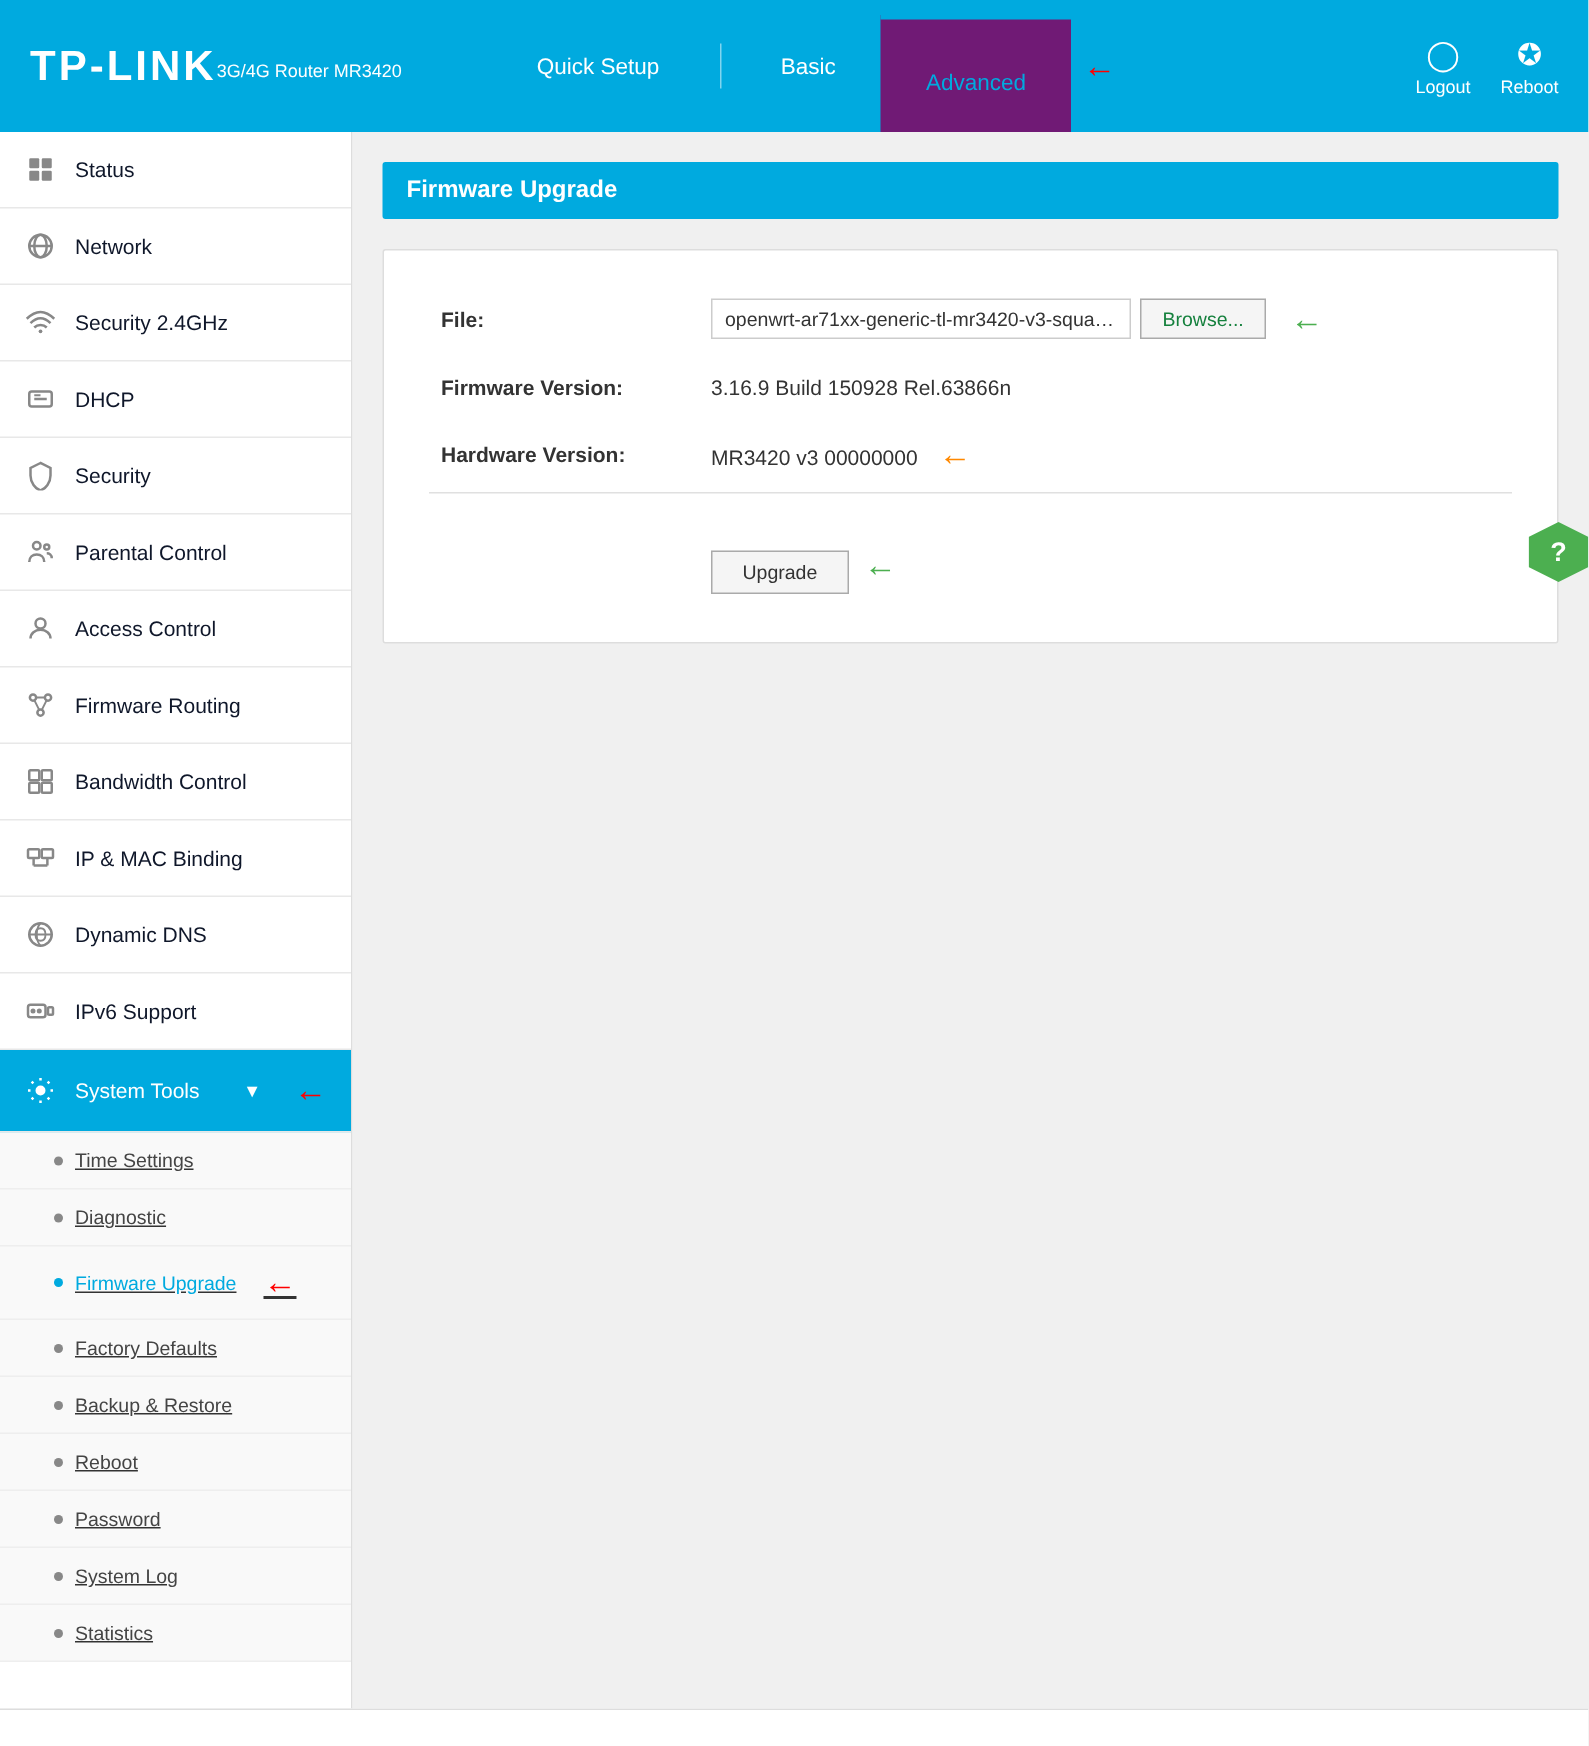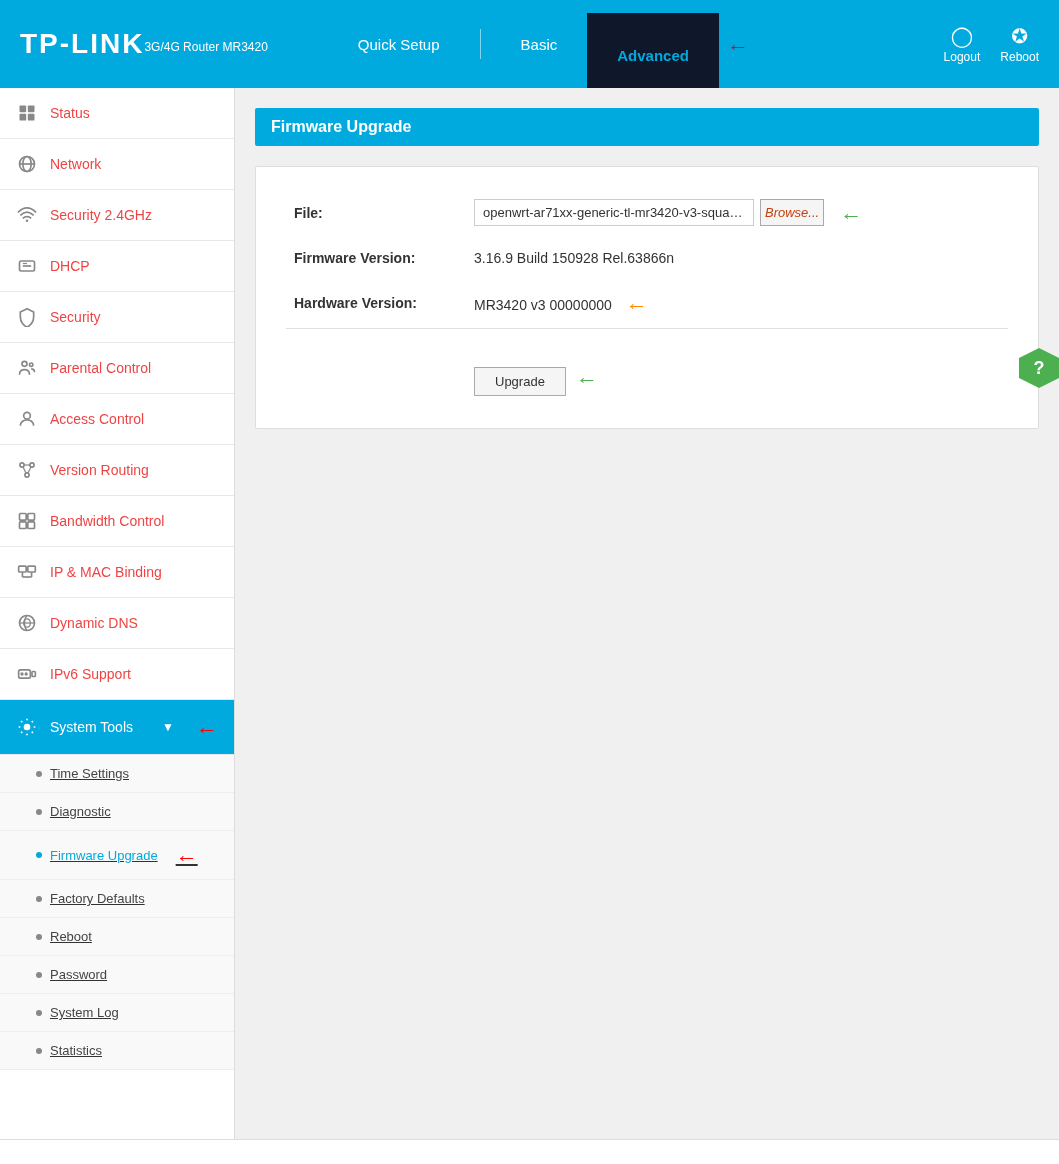--- a/index.html
+++ b/index.html
@@ -47,23 +47,23 @@
       padding: 8px 30px;
       color: white;
       cursor: pointer;
       font-size: 15px;
       height: 100%;
       display: flex;
       align-items: center;
       text-decoration: none;
     }
     .nav-tab.active {
-      background: #0f172a;
+      background: #701a75;
       color: #00aadf;
-      font-weight: bold;
+      font-weight: normal;
       border-top: 3px solid #00aadf;
       margin-top: 20px;
     }
     .header-right {
       display: flex;
       align-items: center;
       gap: 20px;
       color: white;
     }
     .header-btn {
@@ -98,21 +98,21 @@
       background: white;
       border-right: 1px solid #ddd;
       flex-shrink: 0;
     }
     .sidebar-item {
       display: flex;
       align-items: center;
       padding: 14px 16px;
       cursor: pointer;
       border-bottom: 1px solid #e8e8e8;
-      color: #ef4444;
+      color: #0f172a;
       font-size: 14px;
       gap: 12px;
     }
     .sidebar-item.active {
       background: #00aadf;
       color: white;
     }
     .sidebar-icon {
       width: 22px;
       height: 22px;
@@ -207,27 +207,26 @@
       width: 280px;
       padding: 5px 8px;
       border: 1px solid #ccc;
       font-size: 13px;
       color: #333;
       overflow: hidden;
       text-overflow: ellipsis;
       white-space: nowrap;
     }
     .browse-btn {
-      padding: 5px 4px;
+      padding: 5px 14px;
       background: #f5f5f5;
       border: 1px solid #aaa;
       cursor: pointer;
       font-size: 13px;
-      color: #c2410c;
-      font-style: italic;
+      color: #15803d;
     }
 
     .upgrade-btn {
       padding: 6px 20px;
       background: #f5f5f5;
       border: 1px solid #aaa;
       cursor: pointer;
       font-size: 13px;
       color: #333;
       margin-top: 10px;
@@ -383,21 +382,21 @@
       <span class="sidebar-icon">
         <svg class="icon-svg" viewBox="0 0 24 24">
             <circle cx="6" cy="6" r="2.5" fill="none" stroke="currentColor" stroke-width="2"></circle>
             <circle cx="18" cy="6" r="2.5" fill="none" stroke="currentColor" stroke-width="2"></circle>
             <circle cx="12" cy="18" r="2.5" fill="none" stroke="currentColor" stroke-width="2"></circle>
             <line x1="8.5" y1="6" x2="15.5" y2="6" stroke="currentColor" stroke-width="1.5"></line>
             <line x1="7" y1="8" x2="11" y2="16" stroke="currentColor" stroke-width="1.5"></line>
             <line x1="17" y1="8" x2="13" y2="16" stroke="currentColor" stroke-width="1.5"></line>
           </svg>
       </span>
-      <span class="sidebar-item-label">Version Routing</span>
+      <span class="sidebar-item-label">Firmware Routing</span>
     </div>
 
     <div class="sidebar-item">
       <span class="sidebar-icon">
         <svg class="icon-svg" viewBox="0 0 24 24">
             <rect x="3" y="3" width="8" height="8" rx="1" fill="none" stroke="currentColor" stroke-width="2"></rect>
             <rect x="13" y="3" width="8" height="8" rx="1" fill="none" stroke="currentColor" stroke-width="2"></rect>
             <rect x="3" y="13" width="8" height="8" rx="1" fill="none" stroke="currentColor" stroke-width="2"></rect>
             <rect x="13" y="13" width="8" height="8" rx="1" fill="none" stroke="currentColor" stroke-width="2"></rect>
           </svg>
@@ -464,20 +463,24 @@
         <span>Diagnostic</span>
       </div>
       <div class="submenu-item active">
         <div class="submenu-bullet"></div>
         <span>Firmware Upgrade</span>
         <span class="red-arrow">←</span>
       </div>
       <div class="submenu-item">
         <div class="submenu-bullet"></div>
         <span>Factory Defaults</span>
+      </div>
+      <div class="submenu-item">
+        <div class="submenu-bullet"></div>
+        <span>Backup &amp; Restore</span>
       </div>
       <div class="submenu-item">
         <div class="submenu-bullet"></div>
         <span>Reboot</span>
       </div>
       <div class="submenu-item">
         <div class="submenu-bullet"></div>
         <span>Password</span>
       </div>
       <div class="submenu-item">

